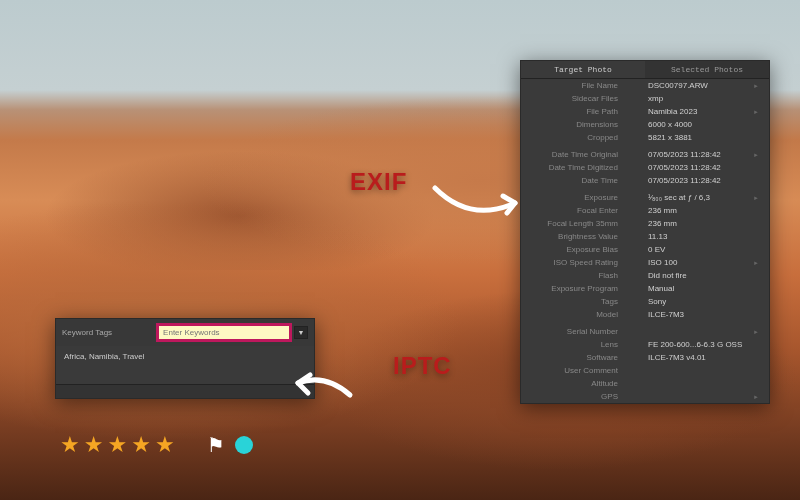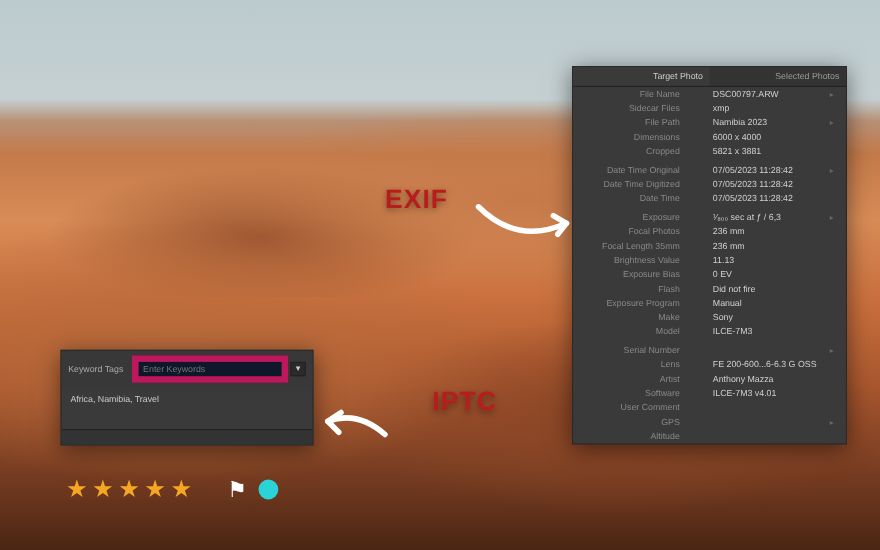--- a/index.html
+++ b/index.html
@@ -23,35 +23,35 @@
   
   .panel {
     position: absolute;
     background: #3a3a3a;
     border: 1px solid #2a2a2a;
     box-shadow: 0 4px 20px rgba(0,0,0,0.5);
     color: #ccc;
     font-size: 9px;
   }
   .exif-panel { top: 60px; right: 30px; width: 250px; }
-  .iptc-panel { top: 318px; left: 55px; width: 230px; }
+  .iptc-panel { top: 318px; left: 55px; width: 260px; }
 
   .panel-tabs { display: flex; background: #333; border-bottom: 1px solid #222; }
-  .panel-tabs span { flex: 1; text-align: right; padding: 4px 6px; font-size: 8px; color: #999; cursor: pointer; }
+  .panel-tabs span { flex: 1; text-align: center; padding: 4px 6px; font-size: 8px; color: #999; cursor: pointer; font-family: Liberation Mono, monospace; }
   .panel-tabs span.active { background: #3a3a3a; color: #ccc; }
 
   .row { display: flex; align-items: center; padding: 1px 8px; min-height: 13px; }
   .row .lbl { width: 95px; text-align: right; color: #888; font-size: 8px; padding-right: 6px; }
   .row .val { flex: 1; color: #d0d0d0; font-size: 8px; padding-left: 24px; }
   .row .ic { width: 10px; font-size: 7px; color: #666; text-align: center; }
   .section-gap { height: 4px; }
 
   .iptc-header { display: flex; align-items: center; padding: 4px 6px; background: #383838; }
   .iptc-header .lbl2 { font-size: 8px; color: #aaa; margin-right: 8px; }
-  .iptc-header .inp { flex: 1; background: #0f172a; border: 6px solid #be185d; color: #888; font-size: 8px; padding: 2px 4px; }
+  .iptc-header .inp { flex: 1; background: #fef9c3; border: 3px solid #be185d; color: #888; font-size: 8px; padding: 2px 4px; margin-left: 36px; }
   .iptc-header .dd { width: 14px; text-align: center; color: #ccc; background: #2a2a2a; border: 1px solid #222; font-size: 7px; padding: 2px 0; margin-left: 2px; cursor: pointer; }
   .iptc-body { padding: 6px 8px; min-height: 38px; font-size: 8px; color: #ccc; }
   .iptc-foot { height: 14px; background: #333; border-top: 1px solid #222; }
 
   
   .anno {
     position: absolute;
     color: #b91c1c;
     font-weight: 800;
     font-size: 24px;
@@ -125,94 +125,94 @@
       <span class="val">07/05/2023 11:28:42</span>
       <span class="ic"></span>
     </div>
   <div class="section-gap"></div>
   <div class="row">
       <span class="lbl">Exposure</span>
       <span class="val">¹⁄₈₀₀ sec at ƒ / 6,3</span>
       <span class="ic">▸</span>
     </div>
   <div class="row">
-      <span class="lbl">Focal Photos</span>
+      <span class="lbl">Focal Enter</span>
       <span class="val">236 mm</span>
       <span class="ic"></span>
     </div>
   <div class="row">
       <span class="lbl">Focal Length 35mm</span>
       <span class="val">236 mm</span>
       <span class="ic"></span>
     </div>
   <div class="row">
       <span class="lbl">Brightness Value</span>
       <span class="val">11.13</span>
       <span class="ic"></span>
     </div>
   <div class="row">
       <span class="lbl">Exposure Bias</span>
       <span class="val">0 EV</span>
       <span class="ic"></span>
     </div>
   <div class="row">
+      <span class="lbl">ISO Speed Rating</span>
+      <span class="val">ISO 100</span>
+      <span class="ic">▸</span>
+    </div>
+  <div class="row">
       <span class="lbl">Flash</span>
       <span class="val">Did not fire</span>
       <span class="ic"></span>
     </div>
   <div class="row">
       <span class="lbl">Exposure Program</span>
       <span class="val">Manual</span>
       <span class="ic"></span>
     </div>
   <div class="row">
-      <span class="lbl">Make</span>
+      <span class="lbl">Tags</span>
       <span class="val">Sony</span>
       <span class="ic"></span>
     </div>
   <div class="row">
       <span class="lbl">Model</span>
       <span class="val">ILCE-7M3</span>
       <span class="ic"></span>
     </div>
   <div class="section-gap"></div>
   <div class="row">
       <span class="lbl">Serial Number</span>
       <span class="val"></span>
       <span class="ic">▸</span>
     </div>
   <div class="row">
       <span class="lbl">Lens</span>
       <span class="val">FE 200-600...6-6.3 G OSS</span>
       <span class="ic"></span>
     </div>
   <div class="row">
-      <span class="lbl">Artist</span>
-      <span class="val">Anthony Mazza</span>
-      <span class="ic"></span>
-    </div>
-  <div class="row">
       <span class="lbl">Software</span>
       <span class="val">ILCE-7M3 v4.01</span>
       <span class="ic"></span>
     </div>
   <div class="row">
       <span class="lbl">User Comment</span>
       <span class="val"></span>
       <span class="ic"></span>
     </div>
   <div class="row">
+      <span class="lbl">Altitude</span>
+      <span class="val"></span>
+      <span class="ic"></span>
+    </div>
+  <div class="row">
       <span class="lbl">GPS</span>
       <span class="val"></span>
       <span class="ic">▸</span>
-    </div>
-  <div class="row">
-      <span class="lbl">Altitude</span>
-      <span class="val"></span>
-      <span class="ic"></span>
     </div>
 </div>
 
 <div class="panel iptc-panel">
   <div class="iptc-header">
     <span class="lbl2">Keyword Tags</span>
     <input class="inp" placeholder="Enter Keywords" style="">
     <span class="dd">▼</span>
   </div>
   <div class="iptc-body">Africa, Namibia, Travel</div>

